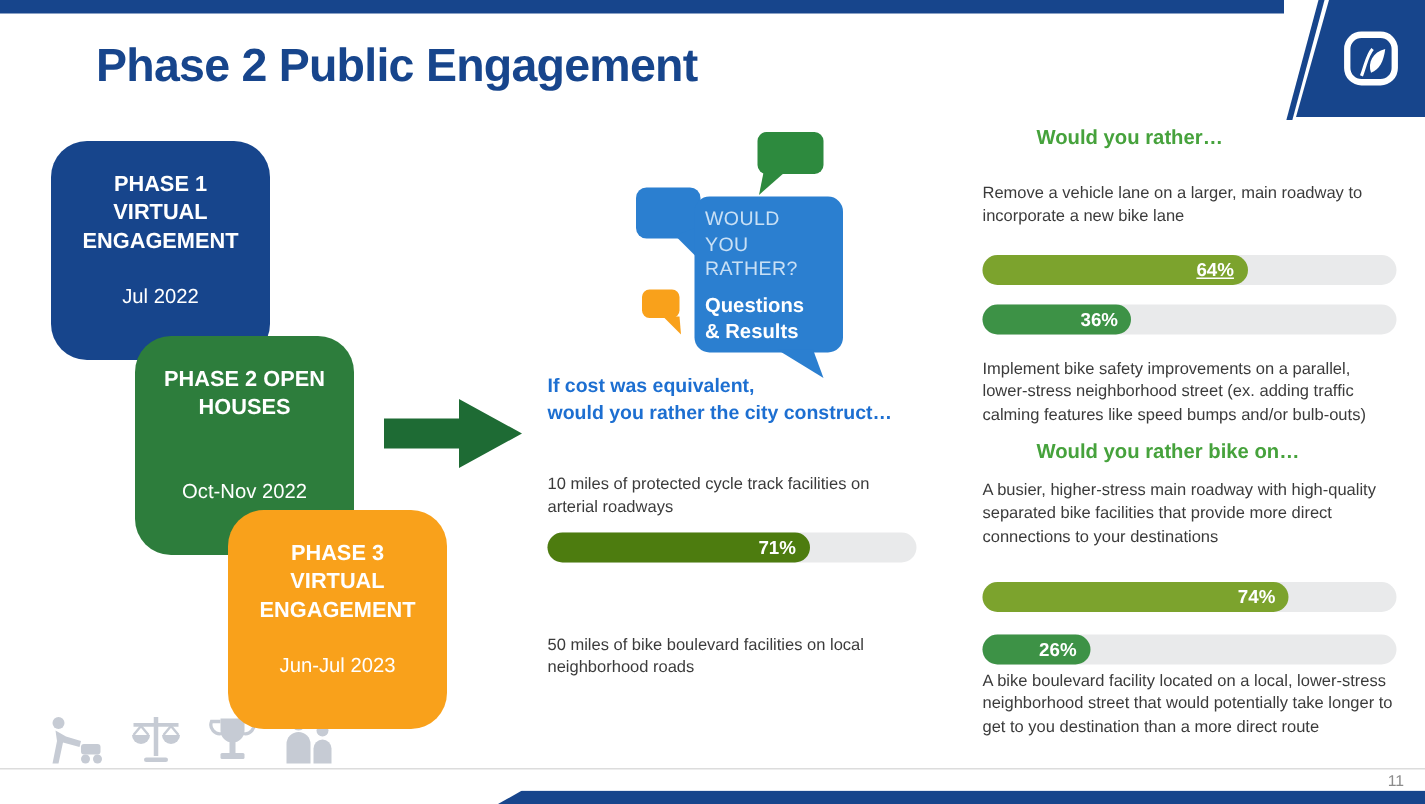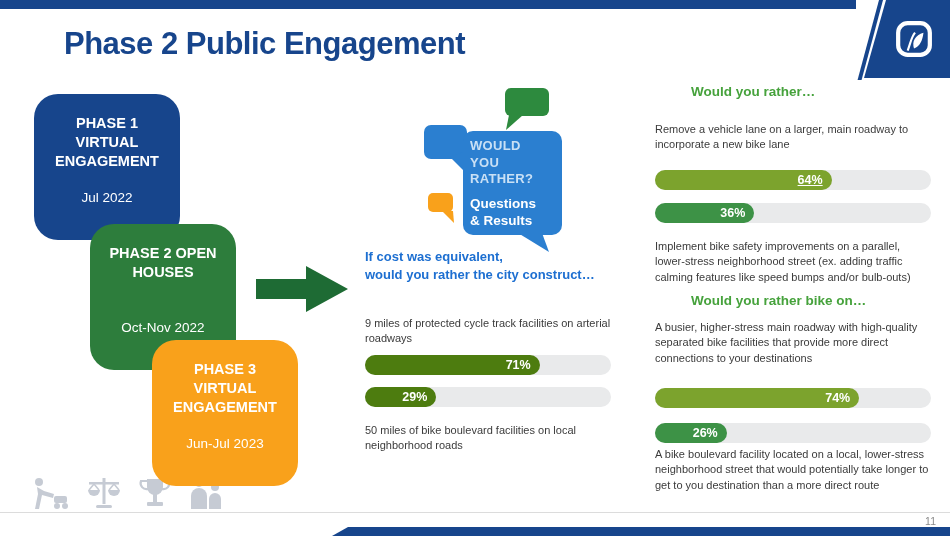--- a/index.html
+++ b/index.html
@@ -22,21 +22,21 @@
   .card-date{font-size:13.5px;}
   .card-1{left:34px;top:94px;background:#17458c;z-index:1;}
   .card-2{left:90px;top:224px;background:#2d7d3c;z-index:2;}
   .card-3{left:140px;top:340px;background:#f9a11b;z-index:3;margin-left:12px;}
 
   .big-arrow{position:absolute;left:256px;top:266px;z-index:4;}
 
   
   .bubble-svg{position:absolute;left:408px;top:83px;}
   .bubble-text{position:absolute;left:470px;top:138px;width:92px;line-height:1.28;z-index:5;}
-  .bubble-text .faint{color:#c9e0f5;font-weight:bold;font-size:13px;letter-spacing:0.3px;}
+  .bubble-text .faint{color:#c9e0f5;font-weight:normal;font-size:13px;letter-spacing:0.3px;}
   .bubble-text .strong{color:#ffffff;font-weight:bold;font-size:13.5px;}
   .bubble-text .gap{height:7px;}
 
   
   .q-heading{position:absolute;font-size:13px;font-weight:bold;color:#1d6fd1;line-height:1.35;}
   .g-heading{position:absolute;font-size:13.5px;font-weight:bold;color:#46a23c;margin-left:36px;}
   .p-text{position:absolute;font-size:11px;color:#3b3b3b;line-height:1.4;}
 
   
   .bar{position:absolute;height:20px;border-radius:10px;background:#e9eaeb;}
@@ -106,29 +106,24 @@
     <div class="faint">YOU RATHER?</div>
     <div class="gap"></div>
     <div class="strong">Questions</div>
     <div class="strong">&amp; Results</div>
   </div>
 
   <div class="q-heading" style="left:365px;top:248px;width:260px;">
     <div>If cost was equivalent,</div>
     <div>would you rather the city construct…</div>
   </div>
-  <div class="p-text" style="left:365px;top:316px;width:246px;">9 miles of protected cycle track facilities on arterial roadways</div>
+  <div class="p-text" style="left:365px;top:316px;width:246px;">10 miles of protected cycle track facilities on arterial roadways</div>
   <div class="bar bar-c" style="top:355px;">
     <div class="bar-fill fill-blue" style="width: 71%;">
       <span>71%</span>
-    </div>
-  </div>
-  <div class="bar bar-c" style="top:387px;">
-    <div class="bar-fill fill-blue" style="width: 29%;">
-      <span>29%</span>
     </div>
   </div>
   <div class="p-text" style="left:365px;top:423px;width:246px;">50 miles of bike boulevard facilities on local neighborhood roads</div>
 
   <div class="g-heading" style="left:655px;top:84px;">Would you rather…</div>
   <div class="p-text" style="left:655px;top:122px;width:276px;">Remove a vehicle lane on a larger, main roadway to incorporate a new bike lane</div>
   <div class="bar bar-r" style="top:170px;">
     <div class="bar-fill fill-olive" style="width: 64%; text-decoration: underline;">
       <span>64%</span>
     </div>

